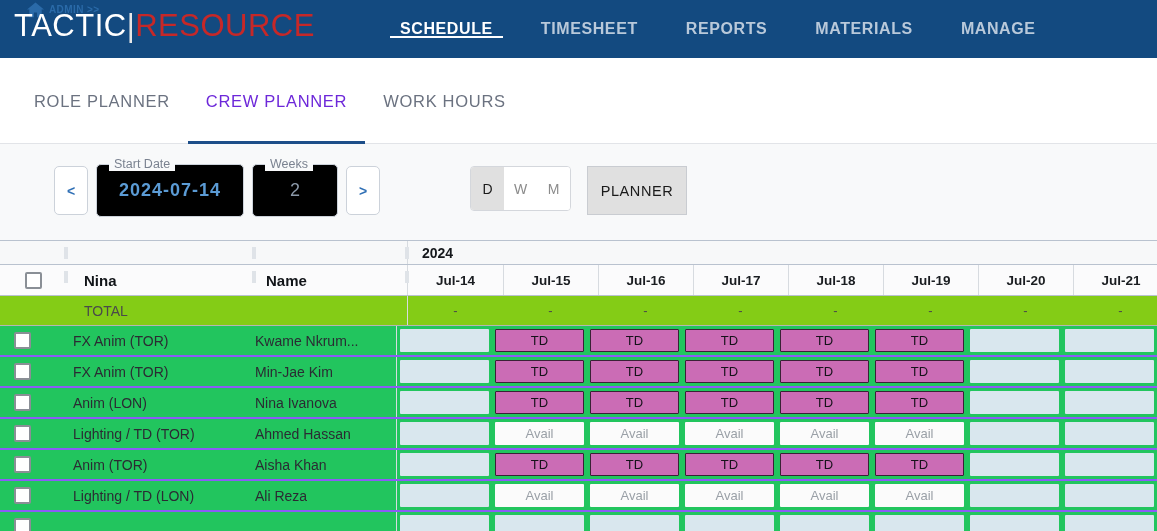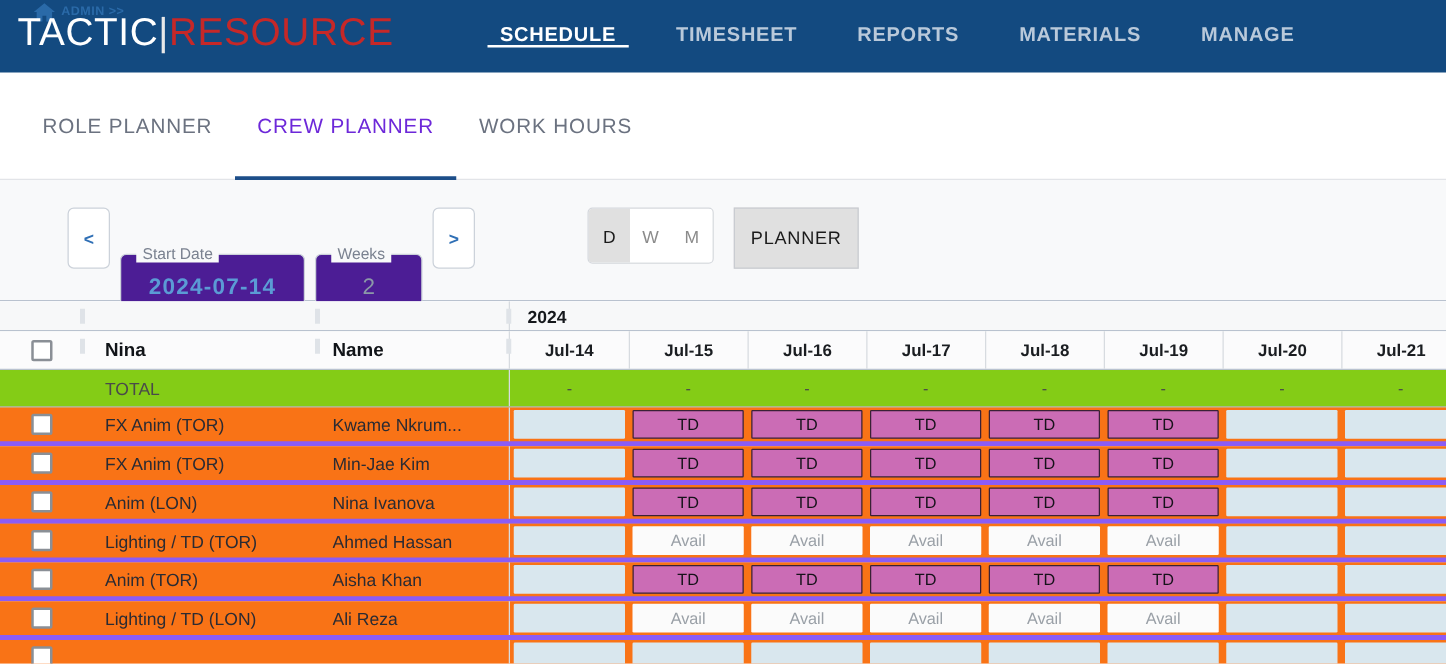--- a/index.html
+++ b/index.html
@@ -122,24 +122,23 @@
     display: flex; align-items: center; justify-content: center;
   }
   .navbtn.prev { left: 54px; }
   .navbtn.next { left: 346px; }
 
   .field {
     position: absolute; top: 20px;
     height: 53px;
     border: 1px solid #ccd2da;
     border-radius: 5px;
-    background: #4c1d95;
+    background: #000000;
     display: flex; align-items: center; justify-content: center;
     cursor: text;
-    margin-top: 39px;
   }
   .field-legend {
     position: absolute;
     top: -8px; left: 12px;
     background: #f8f9fa;
     padding: 0 5px;
     font-size: 12.5px;
     color: #7a8290;
     white-space: nowrap;
   }
@@ -195,21 +194,21 @@
     height: 290px;
     background: #ffffff;
     overflow: hidden;
   }
   .grow { display: flex; width: 100%; }
 
   
   .row-handles { height: 24px; border-bottom: 1px solid #b9c2cf; background: #f7f8f9; }
   .row-head    { height: 31px; border-bottom: 1px solid #b9c2cf; background: #fbfbfc; }
   .row-total   { height: 30px; background: #84cc16; border-bottom: 1px solid #b5b5b5; }
-  .row-data    { height: 31px; border-bottom: 4px solid #8b5cf6; background: #f97316; }
+  .row-data    { height: 31px; border-bottom: 2px solid #8b5cf6; background: #22c55e; justify-content: flex-end; }
 
   .cell {
     flex: 0 0 auto;
     display: flex; align-items: center;
     position: relative;
     height: 100%;
   }
   .c-check { width: 66px; justify-content: center; }
   .c-role  { width: 188px; padding-left: 18px; }
   .c-name  { width: 154px; padding-left: 12px; }

